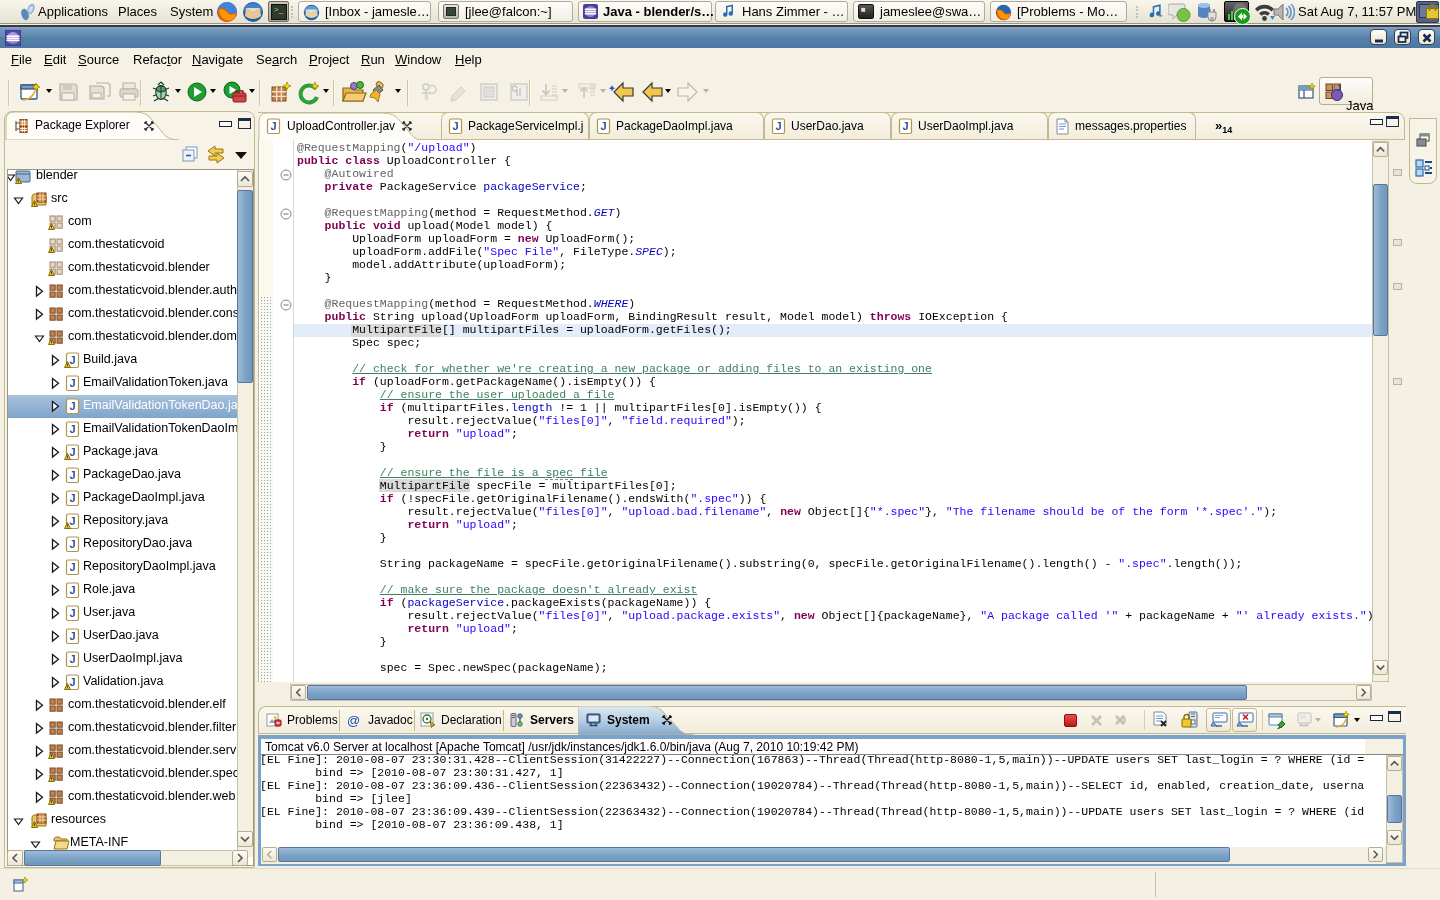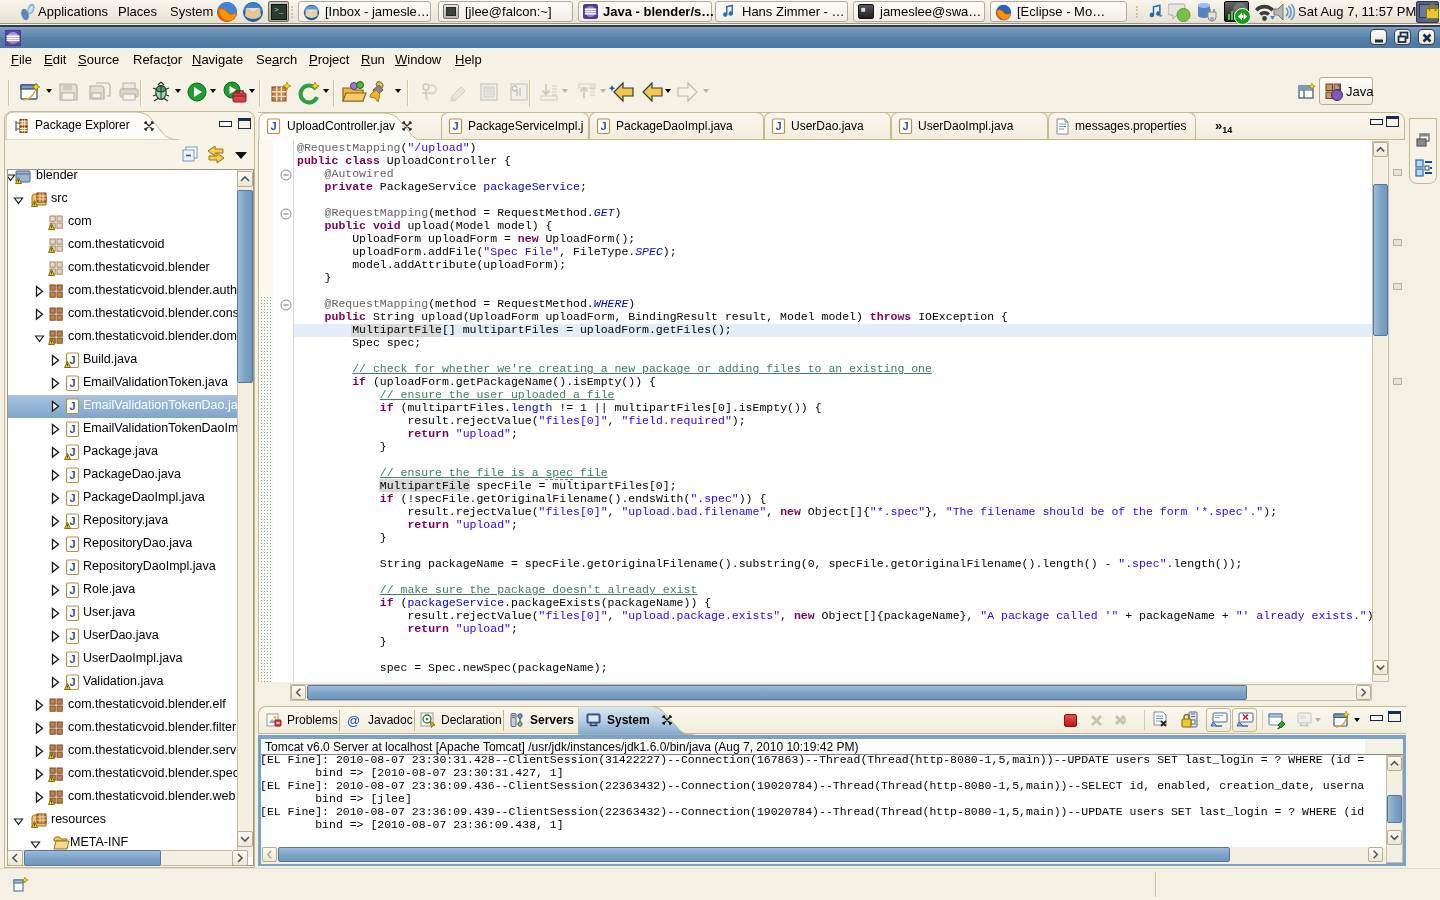--- a/index.html
+++ b/index.html
@@ -142,21 +142,21 @@
         <span class="abs" style="left:2px;top:1px;font-size:8px;color:#ddd;line-height:8px">■</span>
       </span>
       <span class="tt">jameslee@swa…</span>
     </div>
     <div class="taskbtn" style="left:990px;width:137px">
       <svg class="ti" width="17" height="17" viewBox="0 0 22 22">
         <circle cx="11" cy="11" r="10" fill="#2a65b4"></circle>
         <path d="M2 8 c3 -2 7 -1 9 2 c3 4 8 3 10 1 a10 10 0 0 1 -10 10 c-4 0 -8 -3 -9 -7z" fill="#e66000"></path>
         <path d="M3 9 c3 -2 6 0 8 2.5 c2.5 3 7 2.5 9 .5 a10 10 0 0 1 -4 7 c-6 2 -12 -2 -13 -10z" fill="#ff9500"></path>
       </svg>
-      <span class="tt">[Eclipse - Mo…</span>
+      <span class="tt">[Problems - Mo…</span>
     </div>
 
     <span class="abs" style="left:1136px;top:6px;width:3px;height:12px;border-left:2px dotted #c9c4b2"></span>
     <svg class="abs" style="left:1146px;top:3px" width="18" height="19" viewBox="0 0 16 16">
       <path d="M6 2.5 l7 -1.8 v8.2 a2 2 0 1 1 -1.3 -1.9 v-4.5 l-4.4 1.1 v6.6 a2 2 0 1 1 -1.3 -1.9z" fill="#1e6bb8"></path>
       <path d="M12 9 l3 2 l-3 1z" fill="#555" opacity=".7"></path>
     </svg>
     <svg class="abs" style="left:1168px;top:2px" width="24" height="21" viewBox="0 0 24 21">
       <path d="M2 2 h13 a2 2 0 0 1 2 2 v7 a2 2 0 0 1 -2 2 h-6 l-4 4 v-4 h-3 a2 2 0 0 1 -2 -2 v-7 a2 2 0 0 1 2 -2z" fill="#e8e6e0" stroke="#aaa"></path>
       <circle cx="15.5" cy="13" r="6.5" fill="#79c046"></circle>
@@ -362,21 +362,21 @@
       <path d="M15 1 l1 2.3 l2.3 1 l-2.3 1 l-1 2.3 l-1 -2.3 l-2.3 -1 l2.3 -1z" fill="#f8d800" stroke="#a08000" stroke-width=".6"></path>
     </svg>
     <span class="abs" style="left:1319px;top:5px;width:54px;height:28px;background:linear-gradient(#fefdfa,#f1ecdc);border:1px solid #b5ad8e;border-radius:3px">
       <svg class="abs" style="left:4px;top:4px" width="20" height="20" viewBox="0 0 20 20">
         <rect x="2" y="2" width="6.5" height="6.5" fill="#c89464" stroke="#6e4220"></rect>
         <rect x="10" y="2" width="6.5" height="6.5" fill="#c89464" stroke="#6e4220"></rect>
         <rect x="2" y="10" width="6.5" height="6.5" fill="#c89464" stroke="#6e4220"></rect>
         <circle cx="13" cy="13" r="5.5" fill="#7a5ab4" stroke="#46287a"></circle>
         <text x="12.2" y="9" font-size="9" font-weight="bold" fill="#204a8c" font-family="Liberation Sans">J</text>
       </svg>
-      <span class="abs" style="left:26px;top:6px;font-size:13px">Java</span>
+      <span class="abs" style="left:26px;top:20px;font-size:13px">Java</span>
     </span>
   </div>
   <div id="main">
 
     <div id="pkgview" class="abs" style="left:4px;top:0;width:251px;height:757px;background:#f7f3e6;border:1px solid #c3b98e;border-radius:8px 8px 0 0">
       <svg class="abs" style="left:0;top:-1px" width="185" height="29" viewBox="0 0 185 29">
         <path d="M1 29 V9 Q1 1 9 1 H130 Q142 1 147 9 L157 21 Q162 29 174 29 Z" fill="#fdfcf8" stroke="#c3b98e"></path>
       </svg>
       <svg class="abs" style="left:9px;top:6px" width="16" height="16" viewBox="0 0 16 16">
         <path d="M2 3 v10 M2 5 h4 M2 11 h4" stroke="#555" stroke-width="1.2" fill="none"></path>

